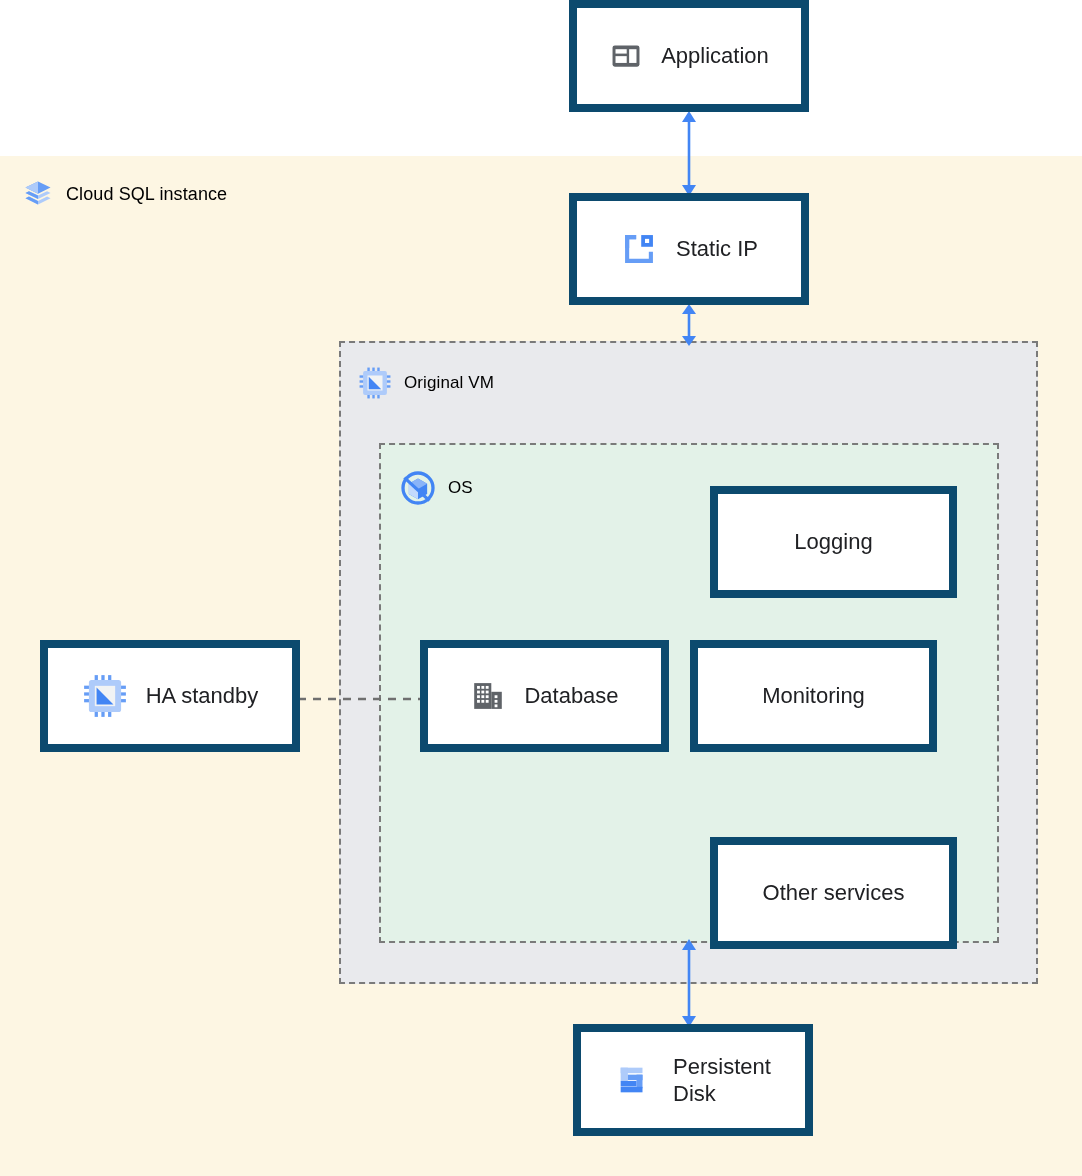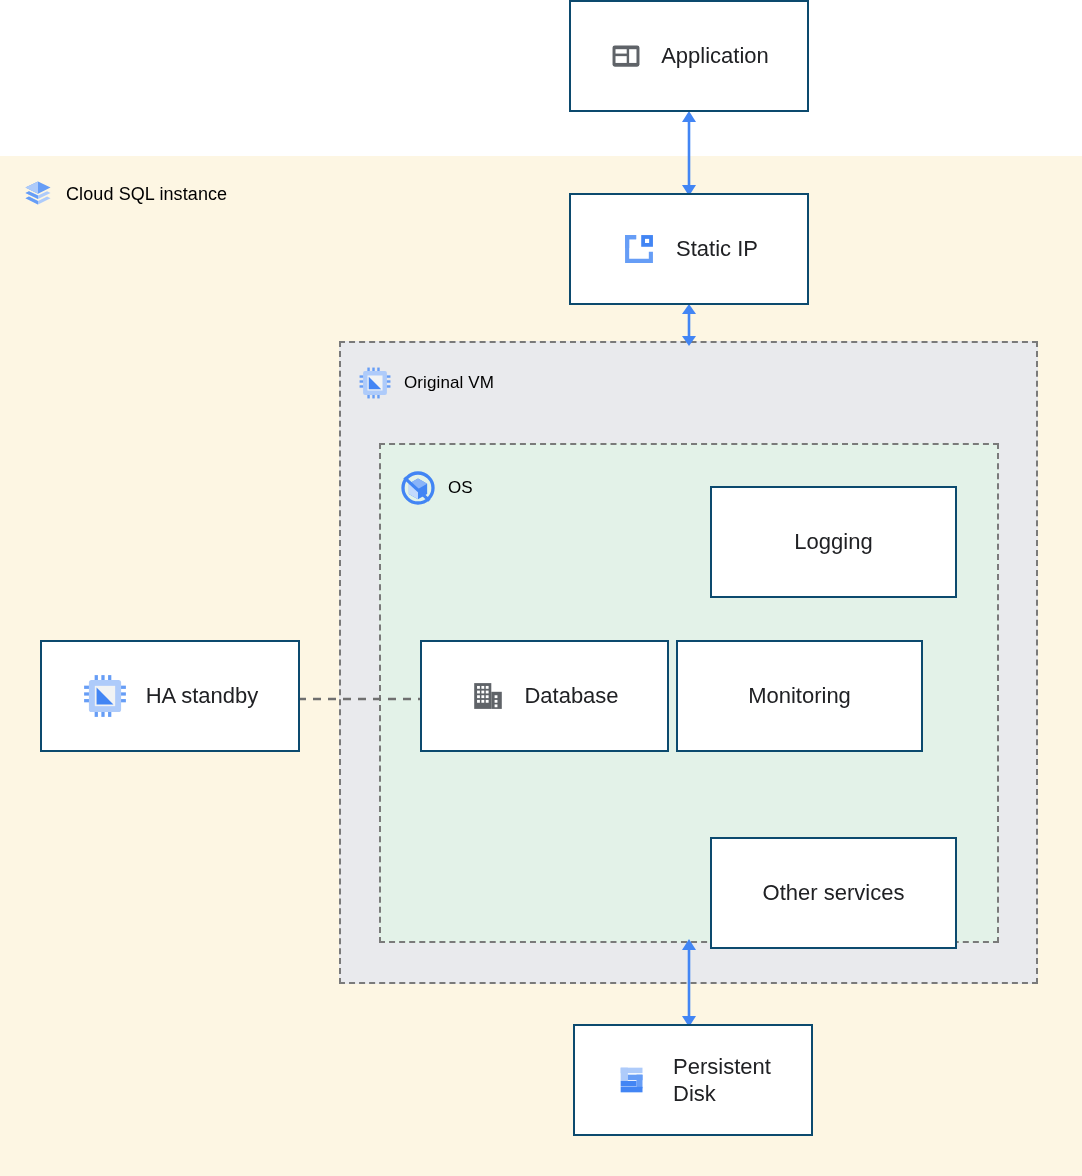--- a/index.html
+++ b/index.html
@@ -64,42 +64,42 @@
   }
   .hdr-cloudsql { left: 22px; top: 178px; }
   .hdr-vm       { left: 358px; top: 366px; }
   .hdr-os       { left: 400px; top: 470px; text-align: center; }
   .hdr-vm .label, .hdr-os .label { font-size: 17px; }
 
   
   .node {
     position: absolute;
     background: #ffffff;
-    border: 2px solid #0c4a6e;
+    border: 8px solid #0c4a6e;
     box-sizing: border-box;
     display: flex;
     align-items: center;
     justify-content: center;
     gap: 18px;
   }
   .node .node-label {
     color: #202124;
     font-size: 22px;
     line-height: 1.25;
     white-space: pre-line;
   }
   .node.text-only { justify-content: center; }
   .node.text-only .node-label { text-align: center; }
 
   #node-application    { left: 569px; top: 0px;    width: 240px; height: 112px; }
   #node-static-ip      { left: 569px; top: 193px;  width: 240px; height: 112px; }
   #node-ha-standby     { left: 40px;  top: 640px;  width: 260px; height: 112px; }
   #node-database       { left: 420px; top: 640px;  width: 249px; height: 112px; }
   #node-logging        { left: 710px; top: 486px;  width: 247px; height: 112px; }
-  #node-monitoring     { left: 676px; top: 640px;  width: 247px; height: 112px; }
+  #node-monitoring     { left: 690px; top: 640px;  width: 247px; height: 112px; }
   #node-other-services { left: 710px; top: 792px;  width: 247px; height: 112px; margin-top: 45px; }
   #node-persistent-disk{ left: 573px; top: 1024px; width: 240px; height: 112px; }
 
   #node-persistent-disk .node-label { text-align: left; }
 
   
   .conn { position: absolute; }
   #conn-app-ip   { left: 671px; top: 110px;  width: 36px; height: 87px;  }
   #conn-ip-vm    { left: 671px; top: 303px;  width: 36px; height: 44px;  }
   #conn-os-disk  { left: 671px; top: 938px;  width: 36px; height: 90px;  }

